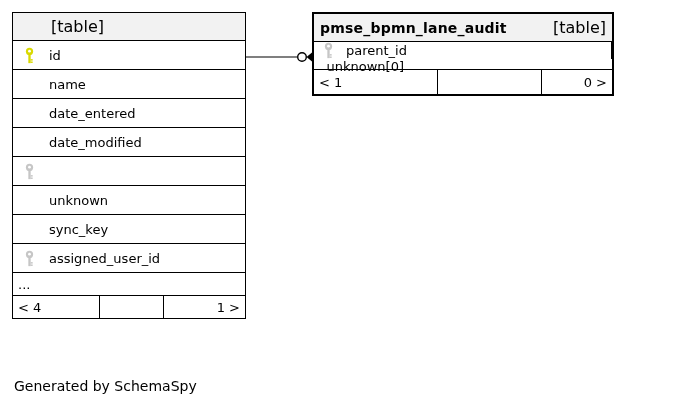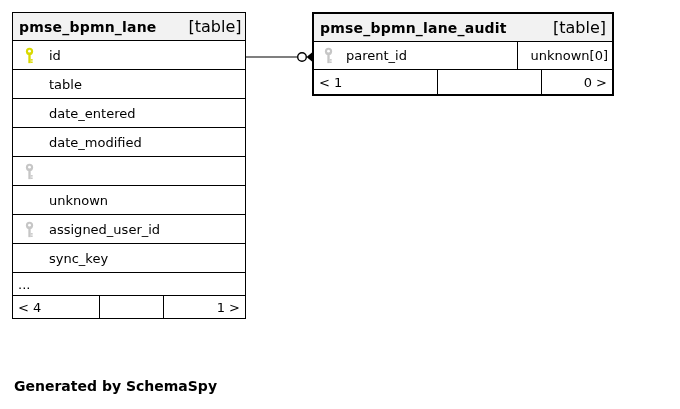--- a/index.html
+++ b/index.html
@@ -66,61 +66,59 @@
   .tfoot .fcell:last-child { border-right: none; justify-content: flex-end; }
   #table-0 .fcell.c0 { width: 87px; }
   #table-0 .fcell.c1 { width: 64px; }
   #table-0 .fcell.c2 { flex: 1; }
   #table-1 .tfoot { height: 24px; }
   #table-1 .fcell.c0 { width: 124px; }
   #table-1 .fcell.c1 { width: 104px; }
   #table-1 .fcell.c2 { flex: 1; }
 
   
-  .split-row { display: flex; height: 28px; border-bottom: 1px solid #000; box-sizing: border-box; font-size: 13px; }
+  .split-row { display: flex; height: 28px; border-bottom: 1px solid #000; box-sizing: border-box; font-size: 13px; flex-direction: column; }
   .split-row .name-part { flex: 1; display: flex; align-items: center; border-right: 1px solid #000; box-sizing: border-box; }
   .split-row .name-part .icon-cell { margin-left: 8px; }
   .split-row .name-part .colname { margin-left: 12px; }
   .split-row .type-part {
     width: 94px; display: flex; align-items: center; justify-content: flex-end;
     padding-right: 4px; box-sizing: border-box; white-space: nowrap;
   }
 
   .connector { position: absolute; left: 246px; top: 49px; }
   .generated-by {
     position: absolute; left: 14px; top: 378px;
     font-size: 14px;
-    font-weight: bold;
   }
 </style>
 </head>
 <body>
 
 <div class="table-node" id="table-0">
   <div class="thead">
-    <span class="tname">pmse_bpmn_lane</span>
     <span class="ttype">[table]</span>
   </div>
 
   <div class="trow">
     <span class="icon-cell pk">
       <svg width="11" height="17" viewBox="0 0 10 16">
           <circle cx="5" cy="4.2" r="3.4" fill="currentColor"></circle>
           <circle cx="5" cy="3.9" r="1.3" fill="#ffffff"></circle>
           <rect x="3.9" y="7" width="2.2" height="8.2" fill="currentColor"></rect>
           <rect x="6" y="11.4" width="2" height="1.4" fill="currentColor"></rect>
           <rect x="6" y="13.6" width="2" height="1.4" fill="currentColor"></rect>
         </svg>
     </span>
     <span class="colname">id</span>
   </div>
 
   <div class="trow">
     <span class="icon-cell"></span>
-    <span class="colname">table</span>
+    <span class="colname">name</span>
   </div>
 
   <div class="trow">
     <span class="icon-cell"></span>
     <span class="colname">date_entered</span>
   </div>
 
   <div class="trow">
     <span class="icon-cell"></span>
     <span class="colname">date_modified</span>
@@ -138,35 +136,35 @@
     </span>
   </div>
 
 
   <div class="trow">
     <span class="icon-cell"></span>
     <span class="colname">unknown</span>
   </div>
 
   <div class="trow">
+    <span class="icon-cell"></span>
+    <span class="colname">sync_key</span>
+  </div>
+
+  <div class="trow">
     <span class="icon-cell fk">
       <svg width="11" height="17" viewBox="0 0 10 16">
           <circle cx="5" cy="4.2" r="3.4" fill="currentColor"></circle>
           <circle cx="5" cy="3.9" r="1.3" fill="#ffffff"></circle>
           <rect x="3.9" y="7" width="2.2" height="8.2" fill="currentColor"></rect>
           <rect x="6" y="11.4" width="2" height="1.4" fill="currentColor"></rect>
           <rect x="6" y="13.6" width="2" height="1.4" fill="currentColor"></rect>
         </svg>
     </span>
     <span class="colname">assigned_user_id</span>
-  </div>
-
-  <div class="trow">
-    <span class="icon-cell"></span>
-    <span class="colname">sync_key</span>
   </div>
 
   <div class="ellipsis-row">...</div>
 
   <div class="tfoot">
     <span class="fcell c0">&lt; 4</span>
     <span class="fcell c1"></span>
     <span class="fcell c2">1 &gt;</span>
   </div>
 </div>

